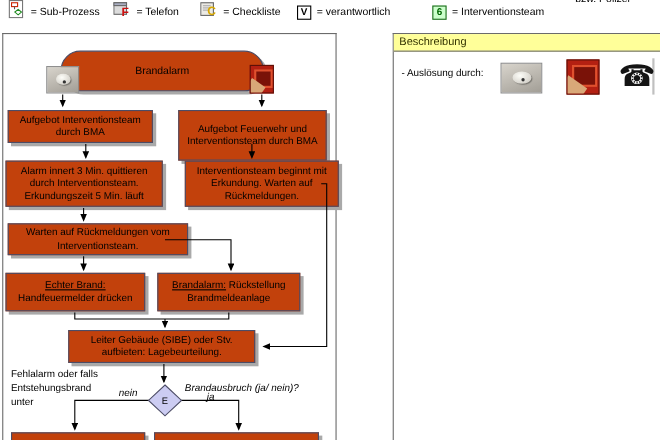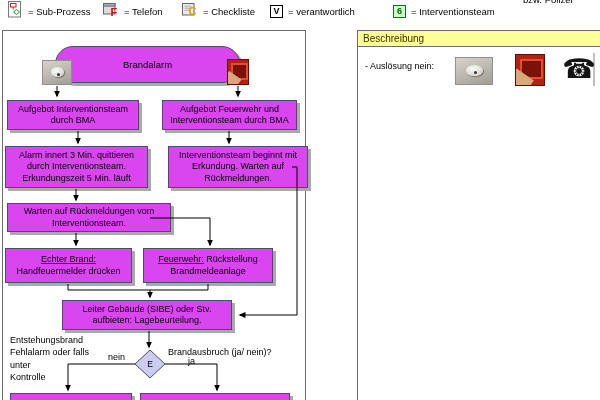--- a/index.html
+++ b/index.html
@@ -23,26 +23,26 @@
     border:1px solid #6b6b6b; border-bottom:none; background:#fff;margin-left:40px; }
   .desc-header { position:absolute; left:0; top:0; width:100%; height:16px; background:#ffff99;
     border-bottom:1px solid #6b6b6b; display:flex; }
   .desc-title { flex:1; font-size:10px; color:#333300; padding:2px 0 0 5px; }
   .v-head { width:26px; border-left:1px solid #6b6b6b; font-size:10px; color:#333300;
     display:flex; align-items:center; justify-content:center; }
   .v-col-line { position:absolute; left:253px; top:16px; bottom:0; border-left:1px solid #6b6b6b; }
   .v-badge-slot { position:absolute; left:259px; }
 
   
-  .node { position:absolute; background:#d946ef; border:1px solid #4c4c66;
+  .node { position:absolute; background:#c2410c; border:1px solid #4c4c66;
     box-shadow:3px 3px 0 #a9a9a9; display:flex; align-items:center; justify-content:center;
     text-align:center; font-size:9px; line-height:11.5px; padding:2px; }
   .stadium { border-radius:18px; font-size:9.5px; }
   .u { text-decoration:underline; }
-  .flow-label { position:absolute; font-size:9px; white-space:nowrap; }
+  .flow-label { position:absolute; font-size:9px; white-space:nowrap;font-style:italic; }
   .side-note { position:absolute; left:10px; top:334px; font-size:9px; line-height:12.4px; }
 
   
   .photo-detector { position:absolute; background:linear-gradient(160deg,#d8d4cc 0%,#bab6ae 55%,#a29e96 100%);
     border:1px solid #8f8f8f; }
   .photo-detector::before { content:""; position:absolute; left:28%; top:28%; width:46%; height:40%;
     background:radial-gradient(ellipse at 40% 35%, #fdfdf8, #c8c4bc); border-radius:50%;
     box-shadow:1px 1px 1px rgba(0,0,0,.35); }
   .photo-detector::after { content:""; position:absolute; left:49%; top:50%; width:3px; height:3px;
     background:#333; border-radius:50%; }
@@ -111,49 +111,48 @@
 
 <div class="node stadium" style="left:55px; top:46px; width:185px; height:37px">
   <span>Brandalarm</span>
 </div>
 <div class="photo-detector" style="left:42px; top:60px; width:30px; height:25px"></div>
 <div class="photo-callpoint" style="left:227px; top:59px; width:22px; height:26px"></div>
 
 <div class="node" style="left:7px; top:100px; width:132px; height:30px">
   <span>Aufgebot Interventionsteam durch BMA</span>
 </div>
-<div class="node" style="left:162px; top:100px; width:135px; height:30px">
+<div class="node" style="left:162px; top:100px; width:135px; height:46px">
   <span>Aufgebot Feuerwehr und Interventionsteam durch BMA</span>
 </div>
 <div class="node" style="left:5px; top:146px; width:143px; height:42px">
   <span>Alarm innert 3 Min. quittieren durch Interventionsteam. Erkundungszeit 5 Min. läuft</span>
 </div>
 <div class="node" style="left:168px; top:146px; width:140px; height:42px">
   <span>Interventionsteam beginnt mit Erkundung. Warten auf Rückmeldungen.</span>
 </div>
 <div class="node" style="left:7px; top:203px; width:164px; height:29px">
   <span>Warten auf Rückmeldungen vom Interventionsteam.</span>
 </div>
 <div class="node" style="left:5px; top:248px; width:127px; height:35px">
   <span><span class="u">Echter Brand:</span><span> Handfeuermelder drücken</span></span>
 </div>
 <div class="node" style="left:143px; top:248px; width:130px; height:35px">
-  <span><span class="u">Feuerwehr:</span><span> Rückstellung Brandmeldeanlage</span></span>
+  <span><span class="u">Brandalarm:</span><span> Rückstellung Brandmeldeanlage</span></span>
 </div>
 <div class="node" style="left:62px; top:300px; width:170px; height:30px">
   <span>Leiter Gebäude (SIBE) oder Stv. aufbieten: Lagebeurteilung.</span>
 </div>
 <div class="node" style="left:10px; top:393px; width:122px; height:12px"></div>
 <div class="node" style="left:140px; top:393px; width:150px; height:12px"></div>
 
 <div class="side-note">
+  <div>Fehlalarm oder falls</div>
   <div>Entstehungsbrand</div>
-  <div>Fehlalarm oder falls</div>
   <div>unter</div>
-  <div>Kontrolle</div>
 </div>
 
 <span class="flow-label" style="left:95px; top:352px; width:30px; text-align:right">nein</span>
 <span class="flow-label" style="left:188px; top:356px; width:24px; text-align:left">ja</span>
 <span class="flow-label" style="left:168px; top:347px">Brandausbruch (ja/ nein)?</span>
 
 <svg class="connectors" width="600" height="400">
   <defs>
     <marker id="ah" markerWidth="8" markerHeight="8" refX="5.5" refY="3" orient="auto">
       <path d="M0,0 L7,3 L0,6 z" fill="#000"></path>
@@ -179,21 +178,21 @@
 </svg>
 <span class="decision-letter">E</span>
 
 <div class="desc-panel">
   <div class="desc-header">
     <span class="desc-title">Beschreibung</span>
     <span class="v-head">V</span>
   </div>
   <div class="v-col-line"></div>
 
-  <span class="trigger">- Auslösung nein:</span>
+  <span class="trigger">- Auslösung durch:</span>
   <div class="photo-detector" style="left:97px; top:26px; width:38px; height:28px"></div>
   <div class="photo-callpoint" style="left:157px; top:23px; width:30px; height:32px"></div>
   <div class="phone-icon" style="left:207px; top:22px; width:30px; height:33px"></div>
 
   <span class="sq-badge badge-green v-badge-slot" style="top:122px">6</span>
   <span class="sq-badge badge-green v-badge-slot" style="top:177px">6</span>
   <span class="sq-badge badge-green v-badge-slot" style="top:226px">6</span>
   <span class="sq-badge badge-red v-badge-slot" style="top:273px">3</span>
   <span class="sq-badge badge-red v-badge-slot" style="top:319px">3</span>
 </div>

